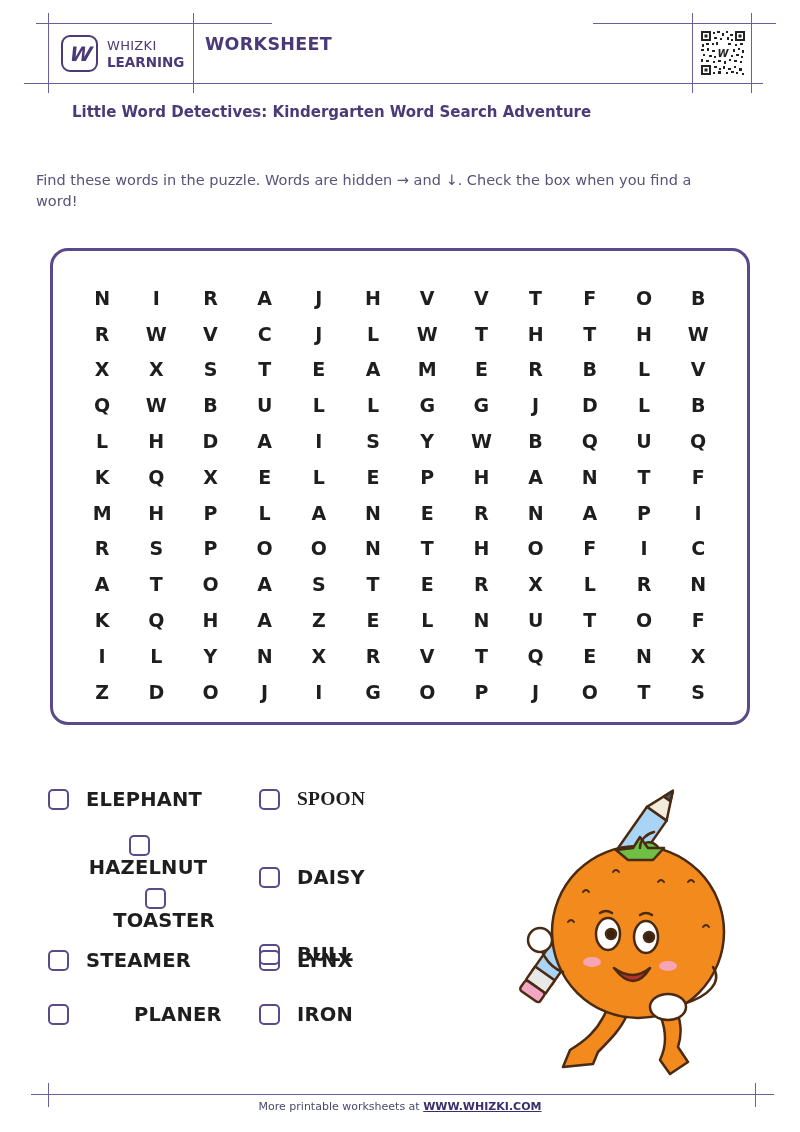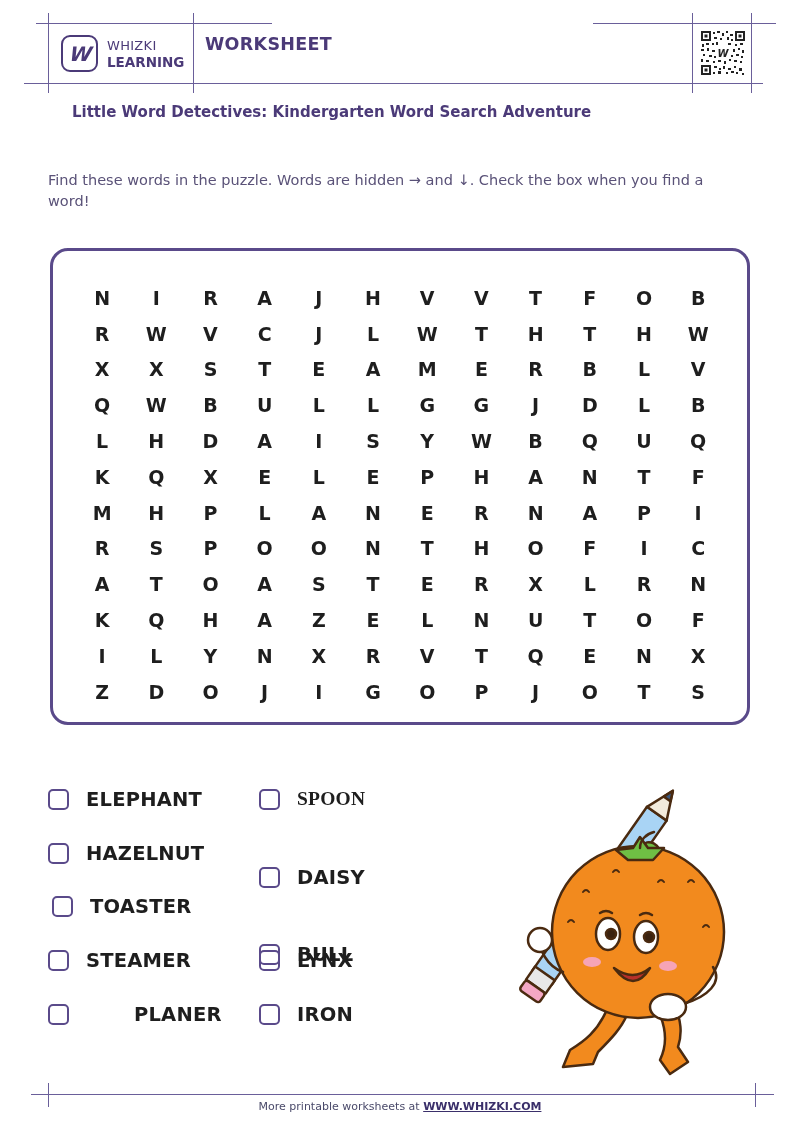--- a/index.html
+++ b/index.html
@@ -26,21 +26,21 @@
   .lib .l1 { font-size: 17px; font-weight: normal; letter-spacing: 0.2px; }
   .lib .l2 { font-size: 17.5px; font-weight: bold; letter-spacing: 0.3px; }
 
   .qr { position: absolute; left: 700px; top: 30px; width: 46px; height: 46px; }
 
   .title {
     position: absolute; left: 48px; top: 96px; width: 710px;
     font-size: 15px; font-weight: bold; color: #4b3a78; line-height: 32px; margin-left: 24px;
   }
   .instructions {
-    position: absolute; left: 48px; top: 170px; width: 700px;
+    position: absolute; left: 36px; top: 170px; width: 700px;
     font-size: 14.5px; color: #5a5278; line-height: 21px;
   }
 
   .grid-frame {
     position: absolute; left: 50px; top: 248px; width: 700px; height: 477px;
     border: 3px solid #5a4a8a; border-radius: 18px;
   }
   .grid {
     position: absolute; left: 75px; top: 280px; width: 650px;
     display: grid; grid-template-columns: repeat(12, 54.2px); grid-auto-rows: 35.8px;
@@ -303,25 +303,25 @@
     <div class="cell">O</div>
     <div class="cell">T</div>
     <div class="cell">S</div>
   </div>
 
 <div class="words">
   <div class="word" style="left:0; top:1px;">
     <span class="cb"></span>
     <span class="wlabel">ELEPHANT</span>
   </div>
-  <div class="word" style="left:0; top:55px;">
+  <div class="word" style="left:0; top:55px;flex-direction:column;">
     <span class="cb"></span>
     <span class="wlabel">HAZELNUT</span>
   </div>
-  <div class="word" style="left:4px; top:108px;">
+  <div class="word" style="left:16px; top:108px;flex-direction:column;">
     <span class="cb"></span>
     <span class="wlabel">TOASTER</span>
   </div>
   <div class="word" style="left:0; top:162px;">
     <span class="cb"></span>
     <span class="wlabel">STEAMER</span>
   </div>
   <div class="word" style="left:0; top:216px;gap:48px;">
     <span class="cb"></span>
     <span class="wlabel">PLANER</span>

